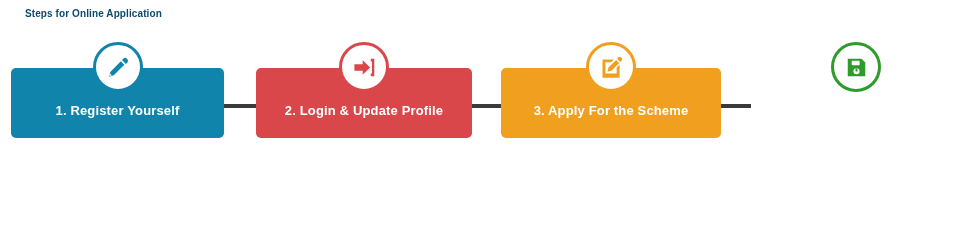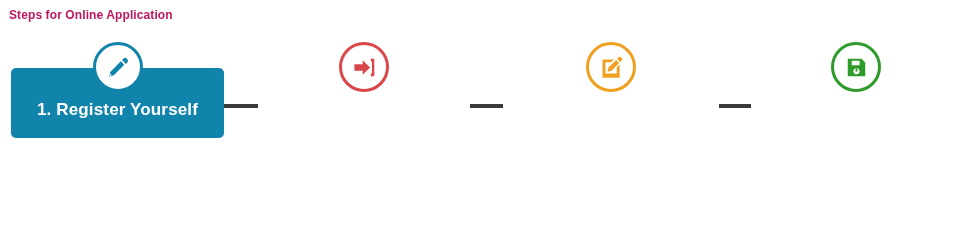--- a/index.html
+++ b/index.html
@@ -10,25 +10,25 @@
     width: 975px;
     height: 175px;
     background: #ffffff;
     font-family: "Liberation Sans", "DejaVu Sans", sans-serif;
     overflow: hidden;
     position: relative;
   }
 
   #page-title {
     position: absolute;
-    left: 9px;
+    left: 25px;
     top: 8px;
-    font-size: 12px;
+    font-size: 10px;
     font-weight: 600;
-    color: #be185d;
+    color: #0c4a6e;
     letter-spacing: 0.1px;
     white-space: nowrap;
   }
 
   #steps-flow {
     position: absolute;
     left: 0;
     top: 42px;
     width: 975px;
     height: 100px;
@@ -57,21 +57,21 @@
   .step .label {
     position: absolute;
     left: 0;
     right: 0;
     top: 0;
     bottom: 0;
     display: flex;
     align-items: center;
     justify-content: center;
     color: #ffffff;
-    font-size: 17px;
+    font-size: 13px;
     font-weight: bold;
     letter-spacing: 0.15px;
     white-space: nowrap;
     padding-top: 14px;
     box-sizing: border-box;
   }
 
   .step.s1 { left: 11px;  width: 213px; background: #1184AC; }
   .step.s2 { left: 256px; width: 216px; background: #D9474A; }
   .step.s3 { left: 501px; width: 220px; background: #F0A01E; }
@@ -113,27 +113,33 @@
     <span class="label">1. Register Yourself</span>
   </div>
   <div class="badge b1">
     <svg width="26" height="26" viewBox="0 0 24 24" aria-hidden="true">
       <path d="M20.2 4.4a2.3 2.3 0 0 0-3.3 0l-1.2 1.2 3.6 3.6 1.2-1.2a2.3 2.3 0 0 0 0-3.3z" fill="#1184AC"></path>
       <path d="M14.6 6.8 4.9 16.5l-1.2 4.4 4.4-1.2 9.7-9.7-3.2-3.2z" fill="#1184AC"></path>
       <path d="M4.6 17.9 4 20.3l2.4-.6-1.8-1.8z" fill="#ffffff"></path>
     </svg>
   </div>
 
+  <div class="step s2">
+    <span class="label">2. Login &amp; Update Profile</span>
+  </div>
   <div class="badge b2">
     <svg width="27" height="27" viewBox="0 0 24 24" aria-hidden="true">
       <path d="M3 9.2h7.4V5.6L17 12l-6.6 6.4v-3.6H3V9.2z" fill="#D9474A"></path>
       <path d="M17.6 4.2h3.1v15.6h-3.1v-2.4h1V6.6h-1V4.2z" fill="#D9474A"></path>
     </svg>
   </div>
 
+  <div class="step s3">
+    <span class="label">3. Apply For the Scheme</span>
+  </div>
   <div class="badge b3">
     <svg width="27" height="27" viewBox="0 0 24 24" aria-hidden="true">
       <path d="M4 4.8h10.2l-2.6 2.6H6.6v10h10V12l2.6-2.6v11.8H4V4.8z" fill="#F0A01E"></path>
       <path d="M20.6 3.2a1.9 1.9 0 0 0-2.7 0l-1 1 2.9 2.9 1-1a1.9 1.9 0 0 0-.2-2.9z" fill="#F0A01E"></path>
       <path d="M16.1 5.3 9.3 12.1l-.9 3.6 3.6-.9 6.8-6.8-2.7-2.7z" fill="#F0A01E"></path>
     </svg>
   </div>
 
   <div class="badge b4">
     <svg width="25" height="25" viewBox="0 0 24 24" aria-hidden="true">

